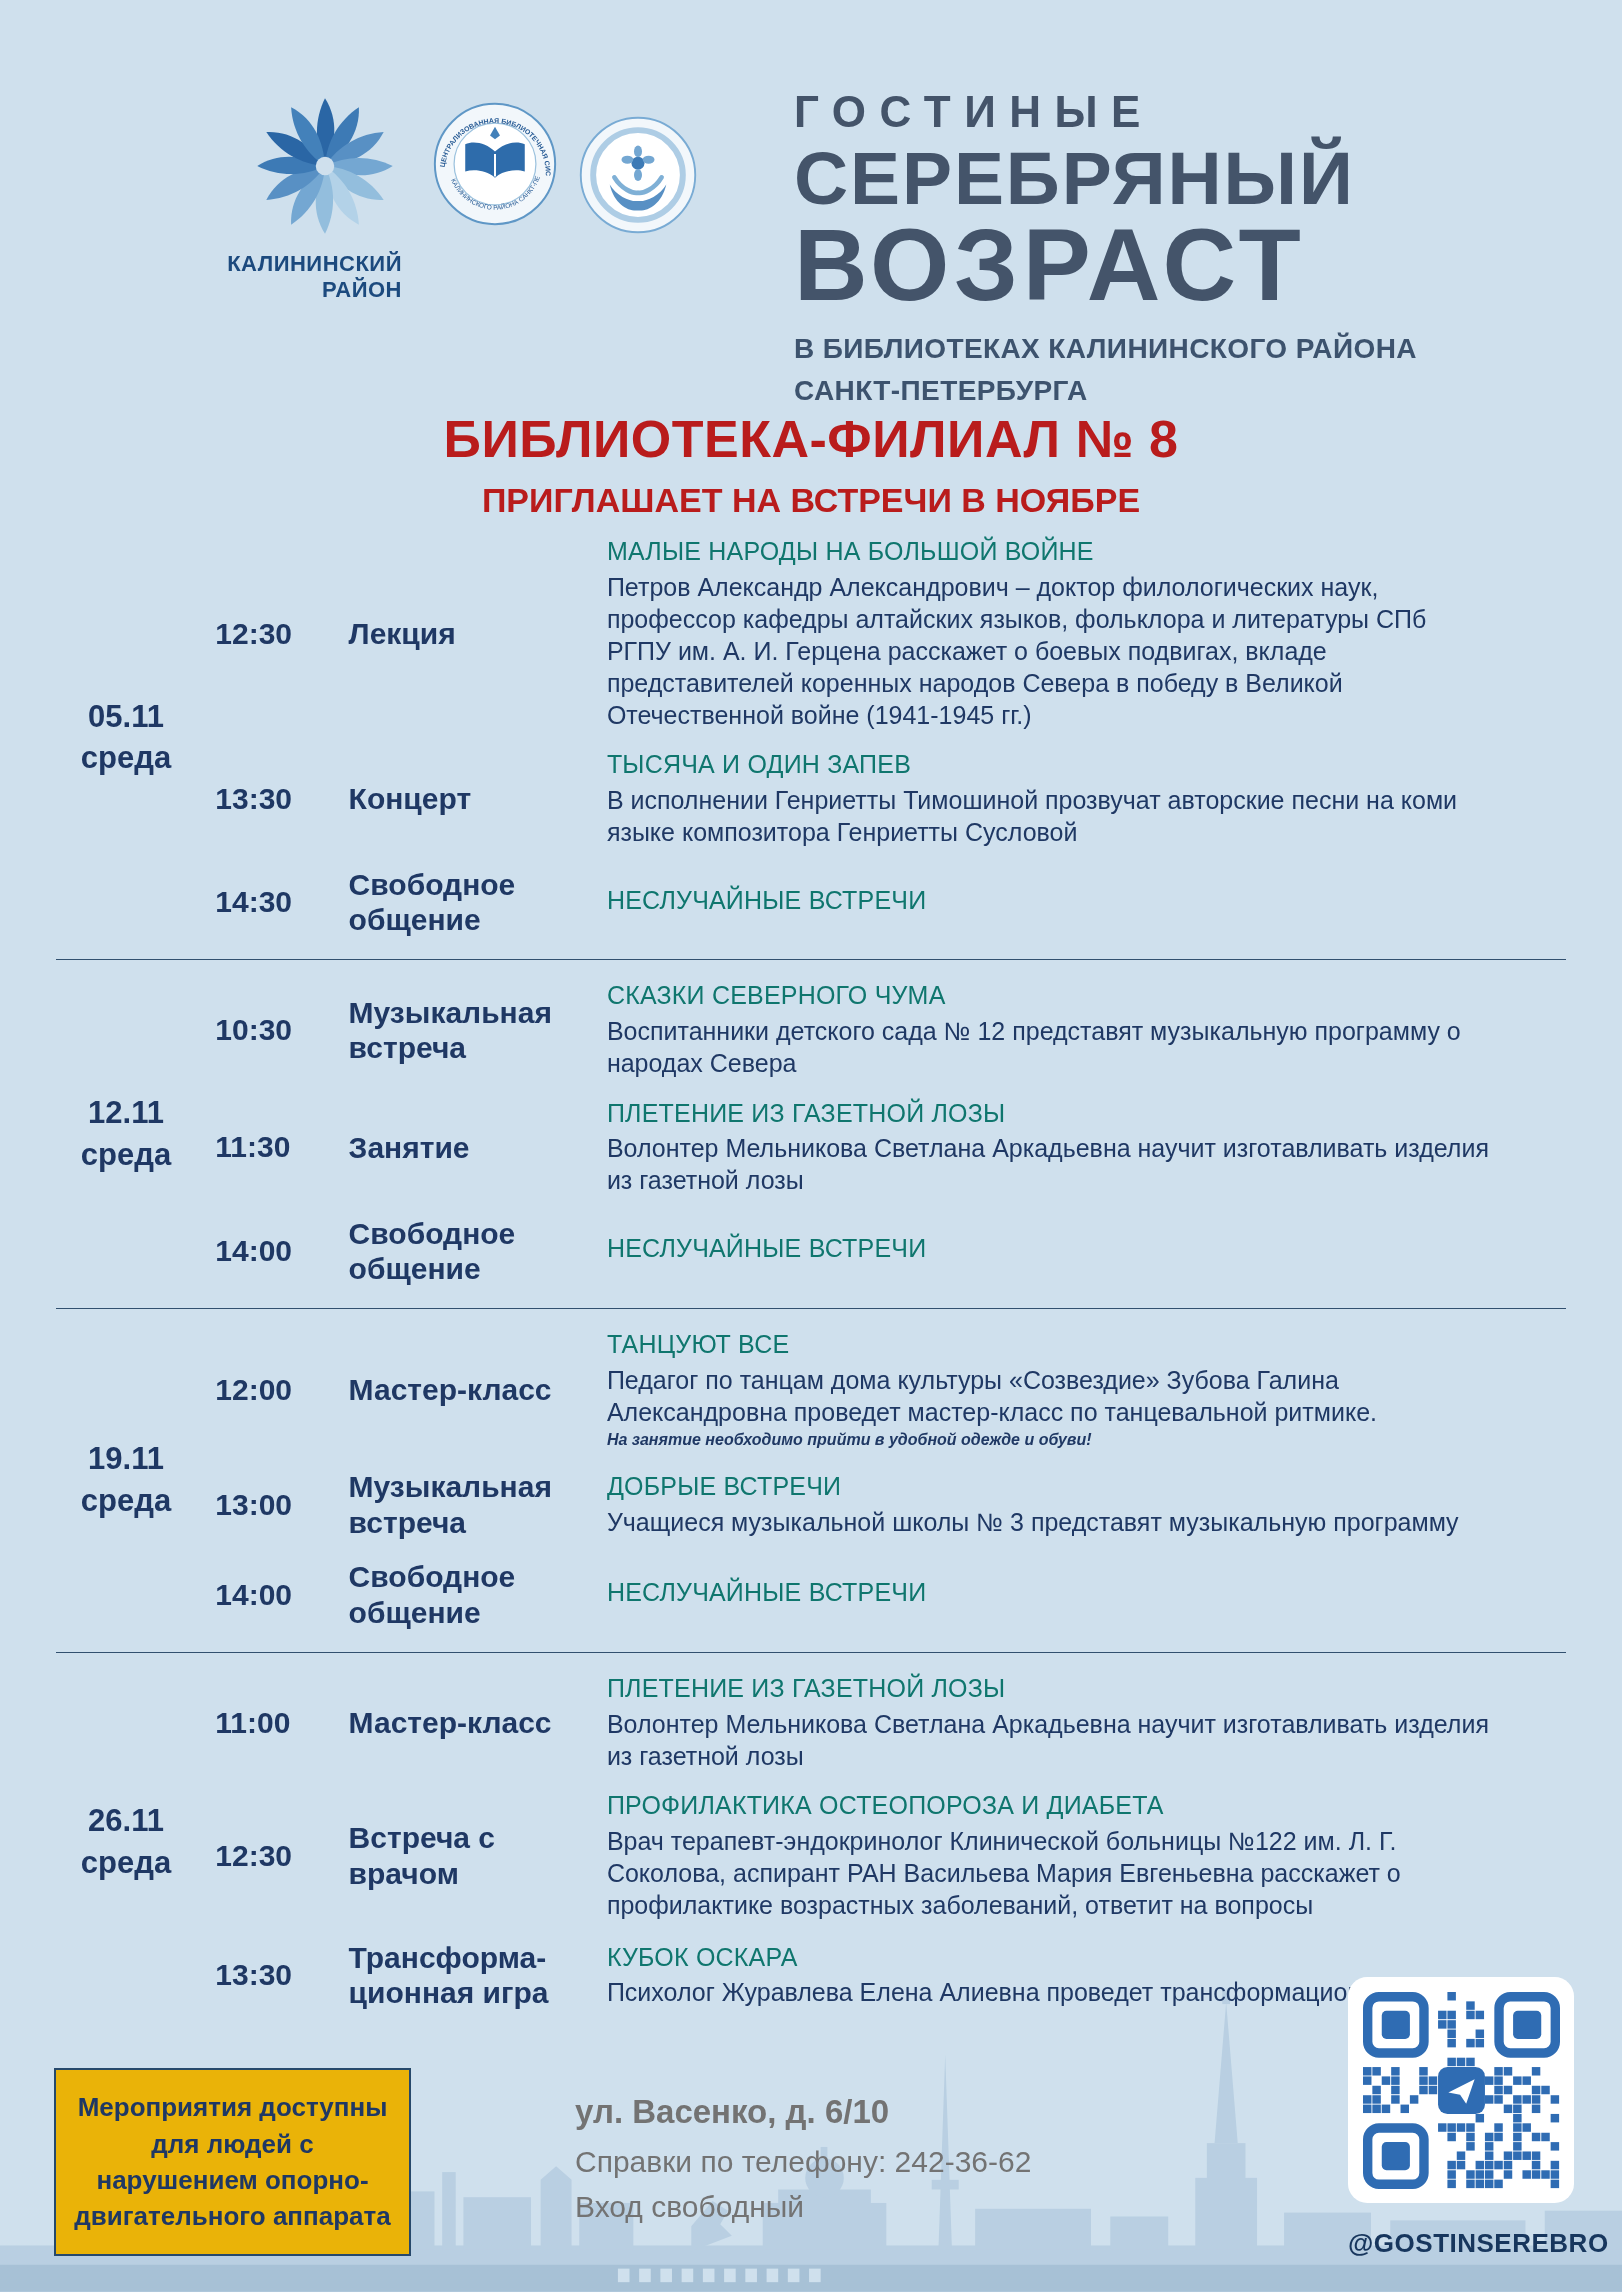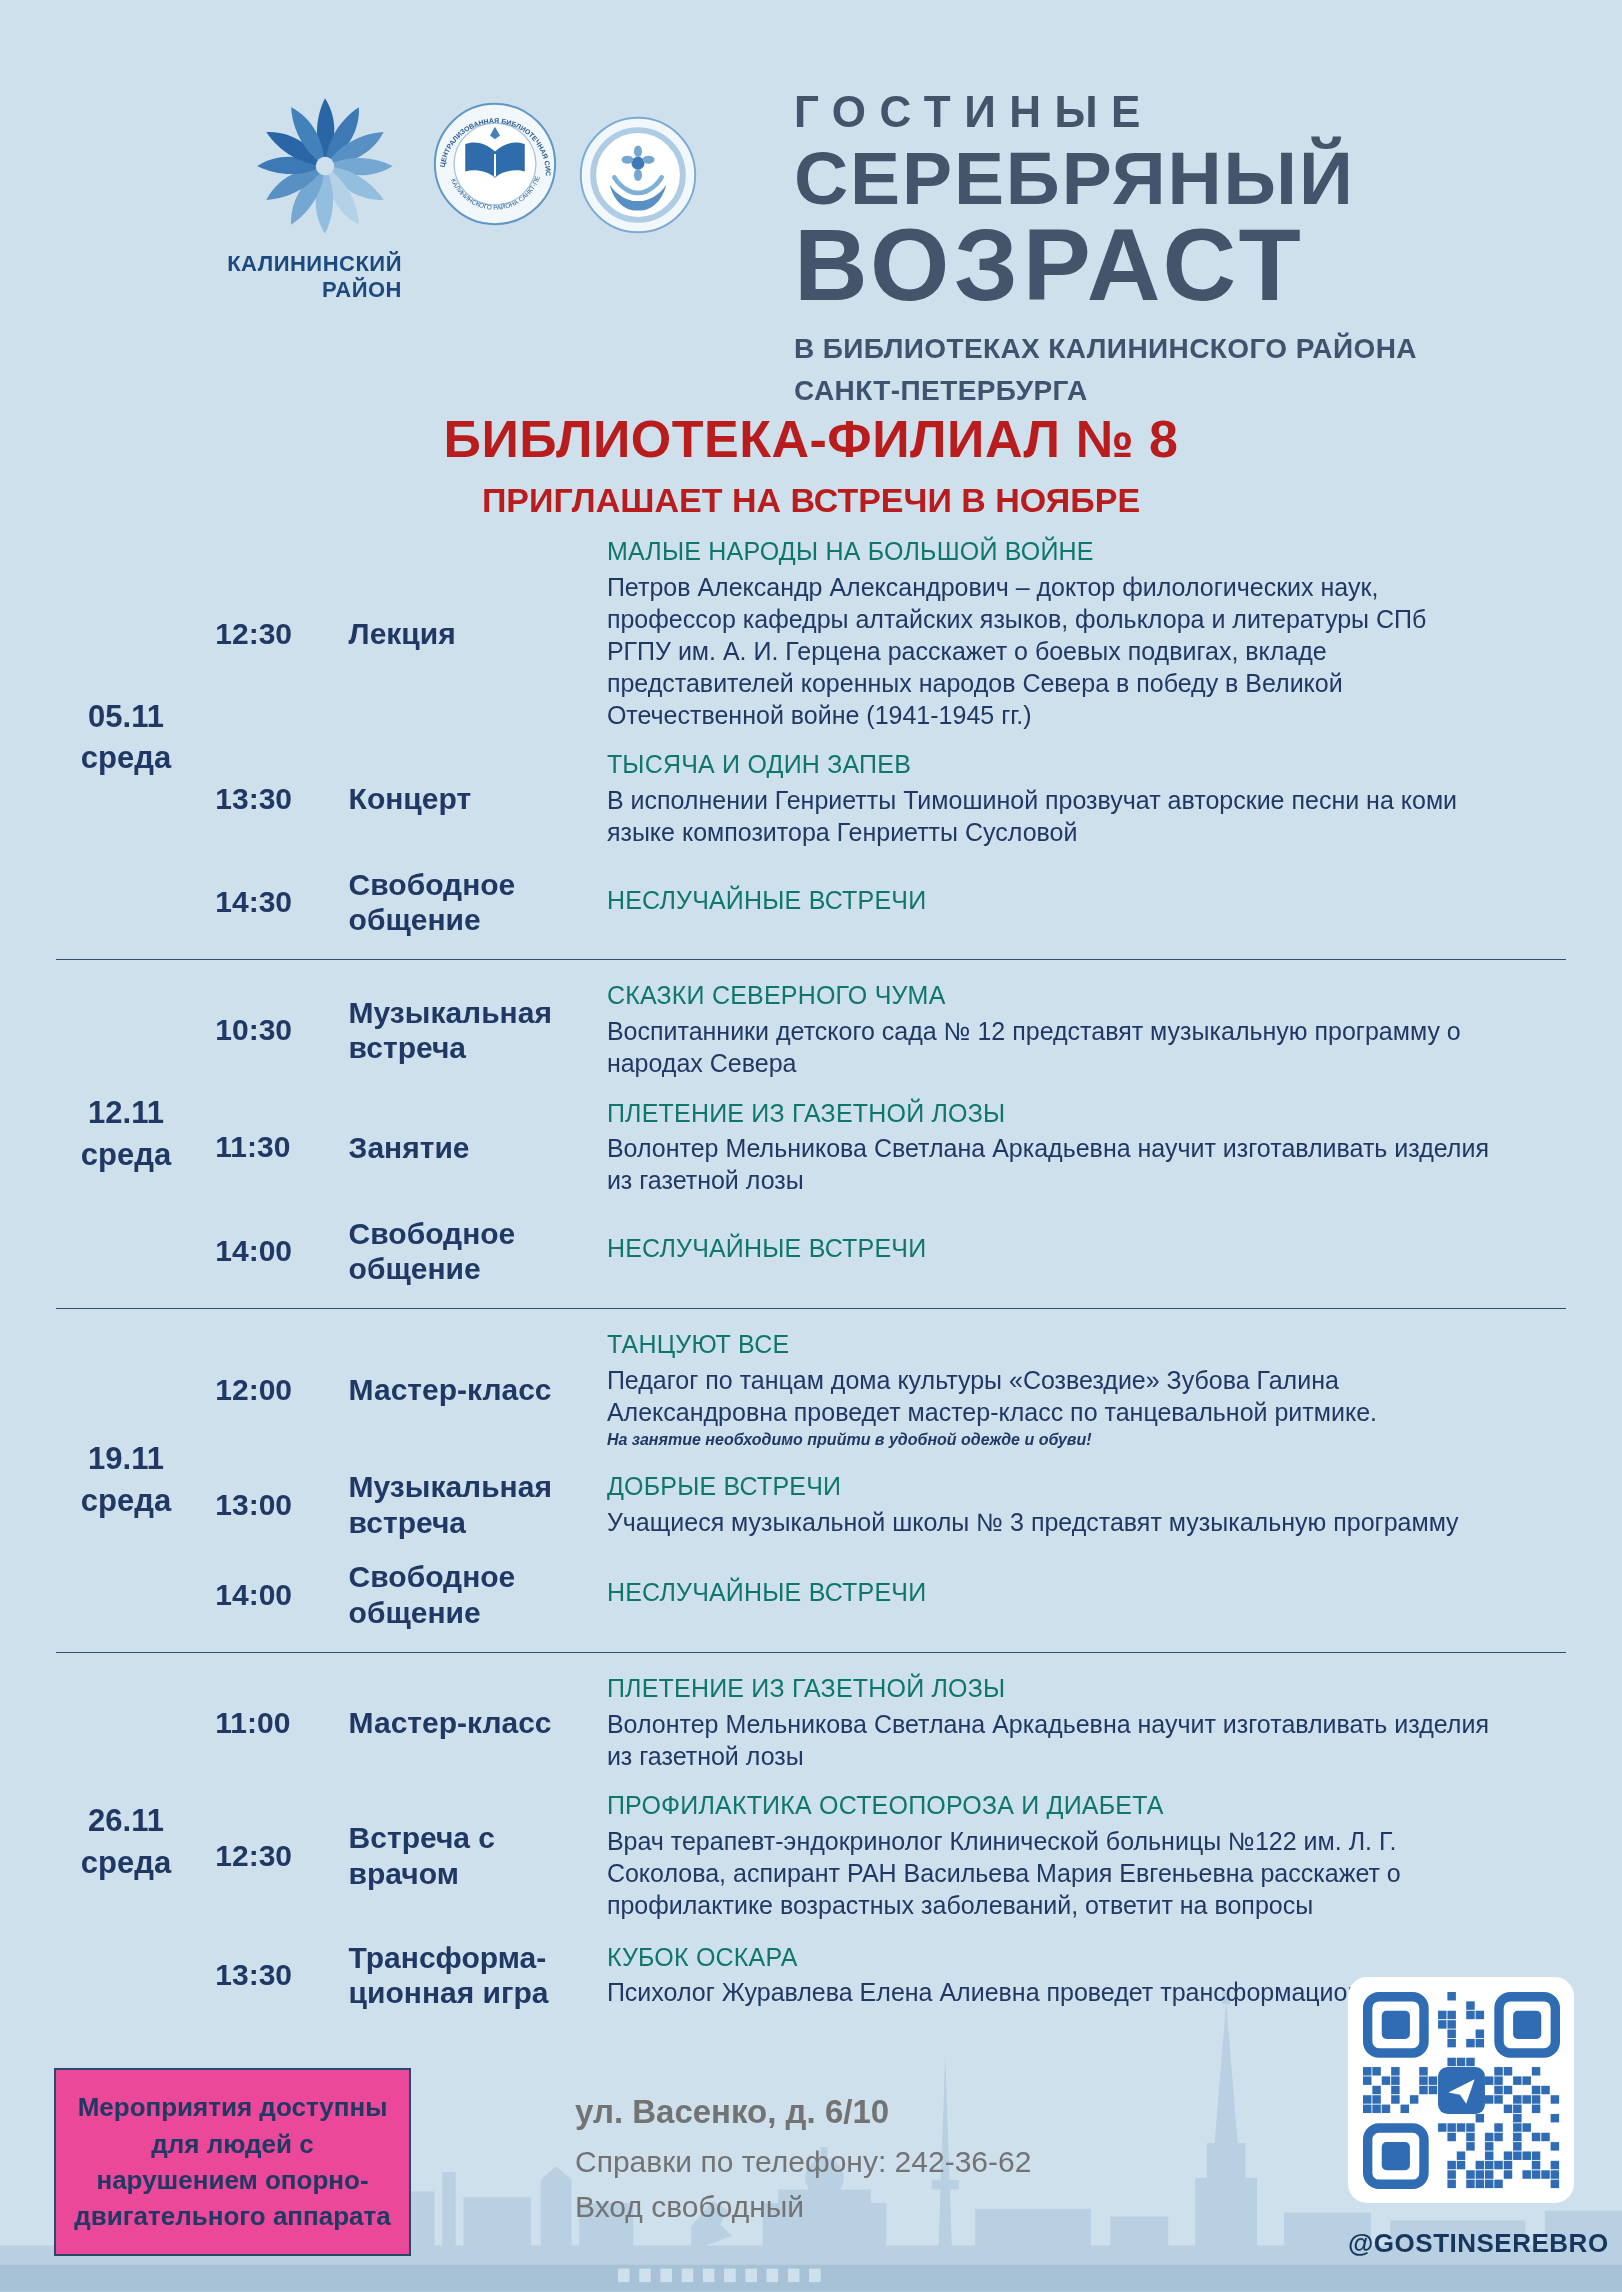--- a/index.html
+++ b/index.html
@@ -35,21 +35,21 @@
   .time{font-size:30px;font-weight:bold}
   .etype{font-size:30px;font-weight:bold;line-height:1.18}
   .edesc{max-width:888px}
   .etitle{font-size:25px;font-weight:normal;margin-bottom:4.8px;letter-spacing:0.2px;color:#0f766e}
   .etext{font-size:25px;line-height:1.28}
   .enote{font-size:16px;line-height:1.28;font-weight:bold;font-style:italic;margin-top:1.9px}
   .divider{border:none;border-top:1.9px solid #31506f;margin:17.4px 0}
 
   
   .skyline{position:absolute;left:0;bottom:0;z-index:0}
-  .access-box{position:absolute;left:54px;top:2068px;width:357px;background:#ec4899;
+  .access-box{position:absolute;left:54px;top:2068px;width:357px;background:#eab308;
               border:2.9px solid #27496b;padding:19.3px 13.5px;text-align:center;
               font-size:26px;font-weight:bold;line-height:1.4;color:#1f3864;z-index:2}
   .contact{position:absolute;left:575px;top:2093px;z-index:2;color:#737373}
   .addr{font-size:33px;font-weight:bold}
   .phone{font-size:30px;margin-top:13.5px}
   .entry{font-size:30px;margin-top:11.6px}
   .qr-wrap{position:absolute;left:1348px;top:1977px;width:226px;z-index:2;text-align:center}
   .qr-card{background:#ffffff;border-radius:19.3px;padding:14.5px;width:226px;height:226px}
   .qr-label{margin-top:25px;font-size:26px;font-weight:bold;color:#17365d;letter-spacing:0.5px}
 </style>

